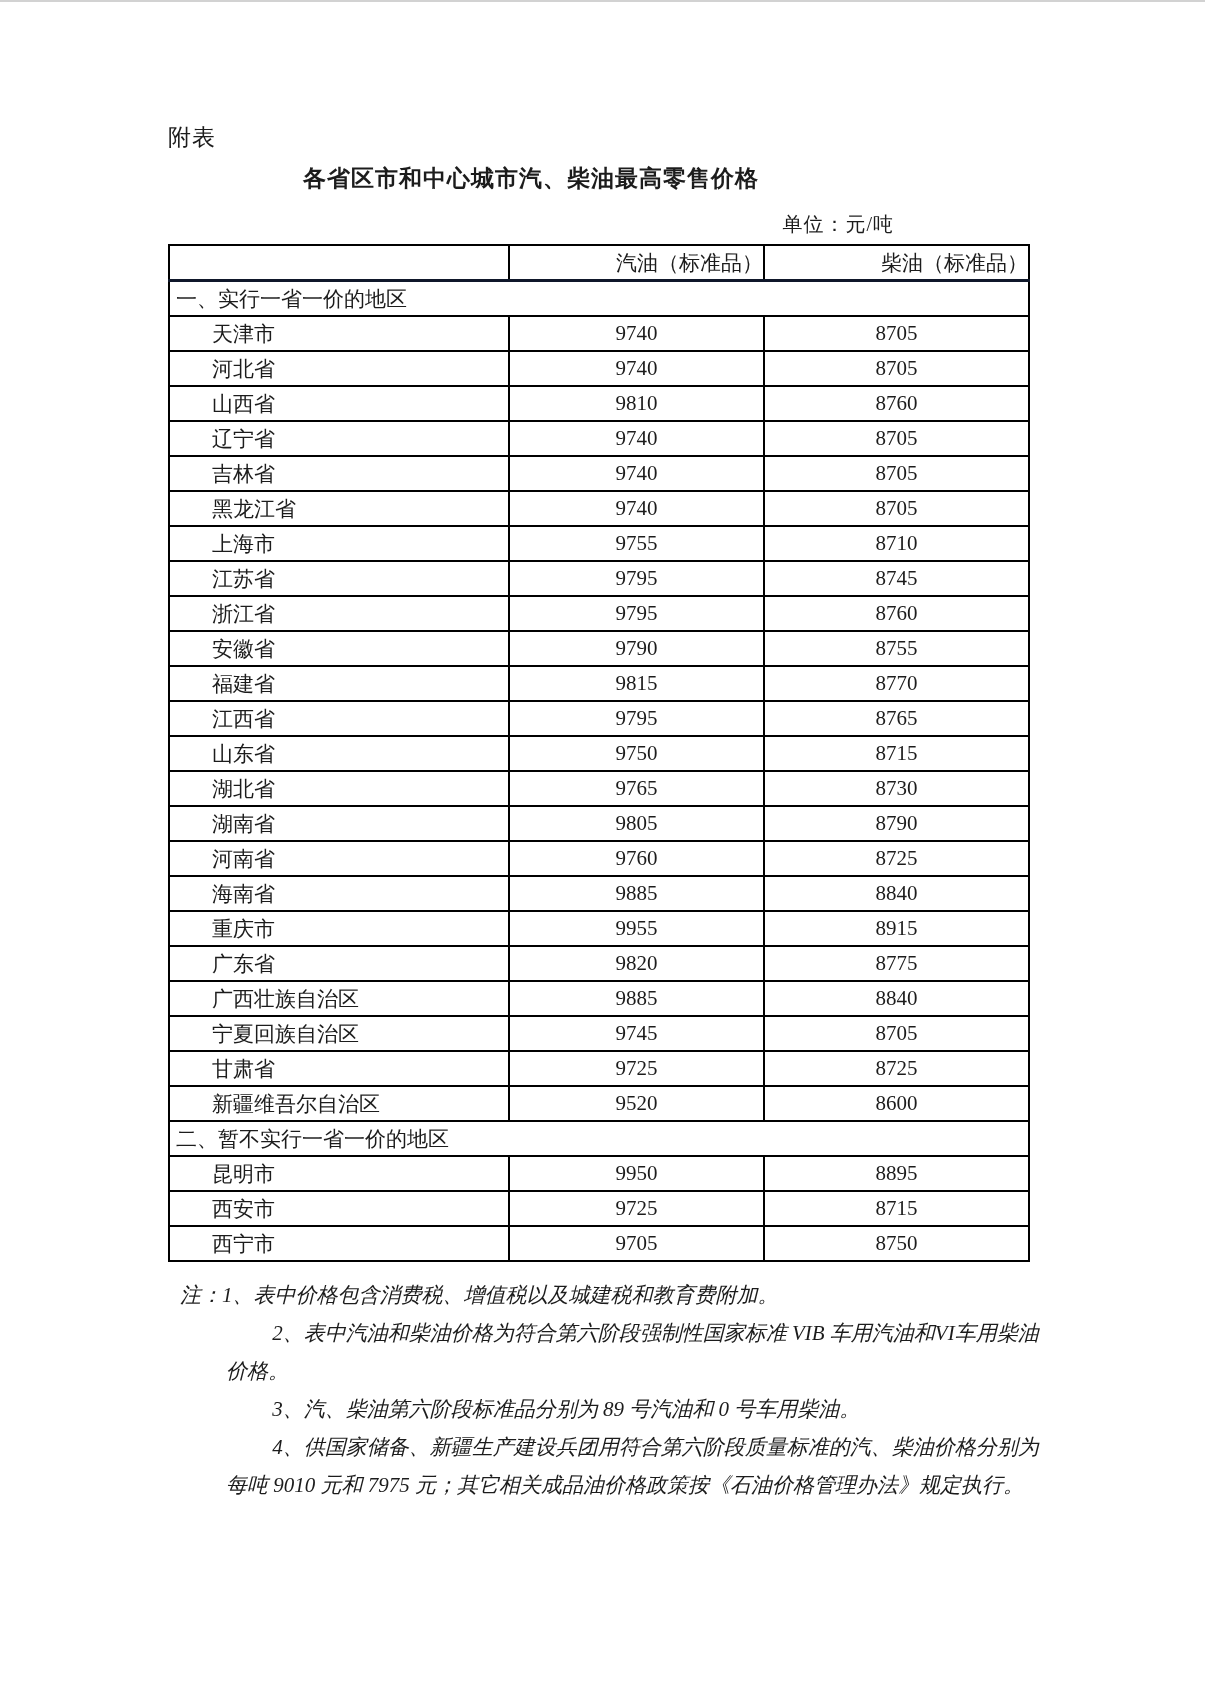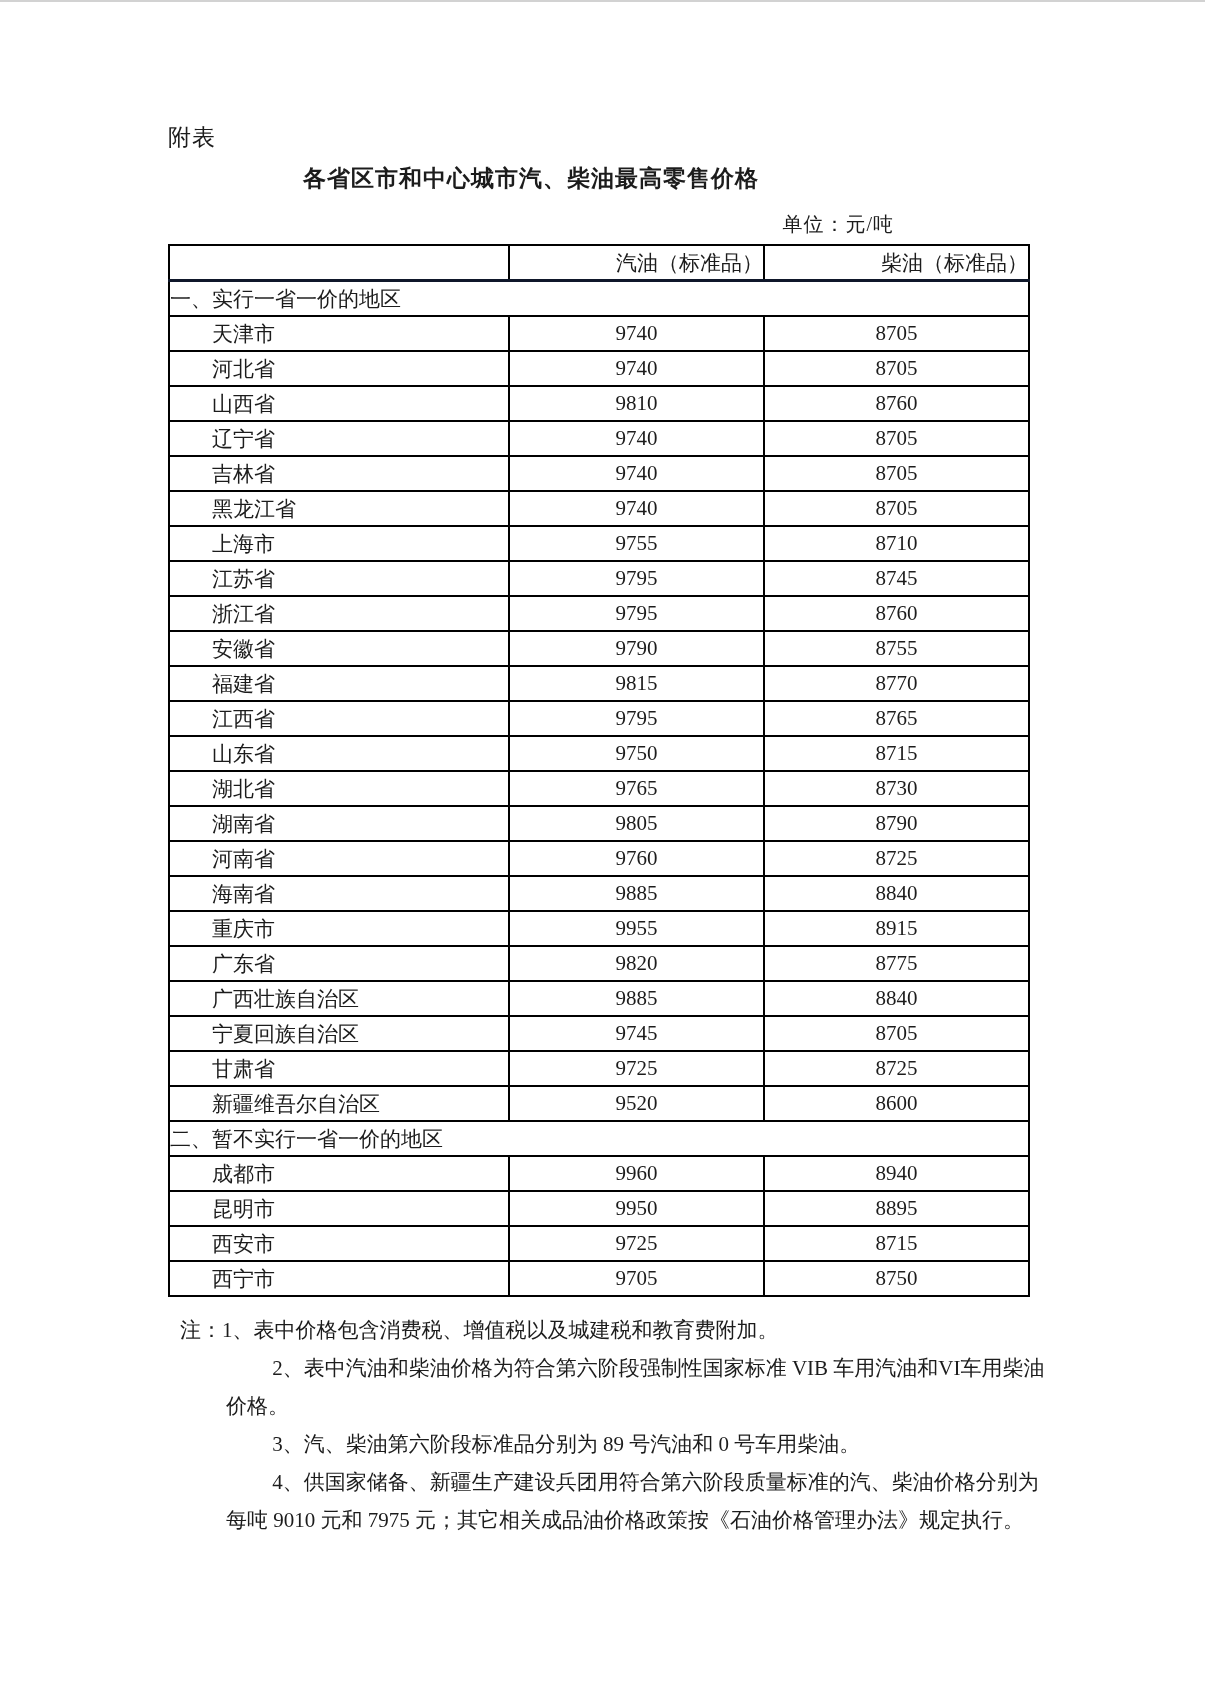--- a/index.html
+++ b/index.html
@@ -65,34 +65,35 @@
     vertical-align: middle;
     overflow: hidden;
     white-space: nowrap;
   }
   .price-table thead th {
     text-align: right;
     border-bottom: 3px solid #0f172a;
   }
   .price-table td.section-heading {
     text-align: left;
-    padding-left: 0;
+    padding-left: 6px;
   }
   .price-table td.region-cell {
     text-align: left;
     padding-left: 42px;
   }
   .price-table td.num-cell {
     text-align: center;
   }
   .notes {
     margin-top: 14px;
     padding-left: 12px;
     width: 866px;
     font-size: 21px;
+    font-style: italic;
   }
   .notes p {
     margin: 0;
     line-height: 38px;
     text-align: left;
   }
   .notes p.indent {
     text-indent: 2.2em;
     margin-left: 46px;
   }
@@ -238,25 +239,20 @@
           </tr>
           <tr>
             <td class="region-cell">新疆维吾尔自治区</td>
             <td class="num-cell">9520</td>
             <td class="num-cell">8600</td>
           </tr>
           <tr>
             <td colspan="3" class="section-heading">二、暂不实行一省一价的地区</td>
           </tr>
           <tr>
-            <td class="region-cell">成都市</td>
-            <td class="num-cell">9960</td>
-            <td class="num-cell">8940</td>
-          </tr>
-          <tr>
             <td class="region-cell">昆明市</td>
             <td class="num-cell">9950</td>
             <td class="num-cell">8895</td>
           </tr>
           <tr>
             <td class="region-cell">西安市</td>
             <td class="num-cell">9725</td>
             <td class="num-cell">8715</td>
           </tr>
           <tr>

